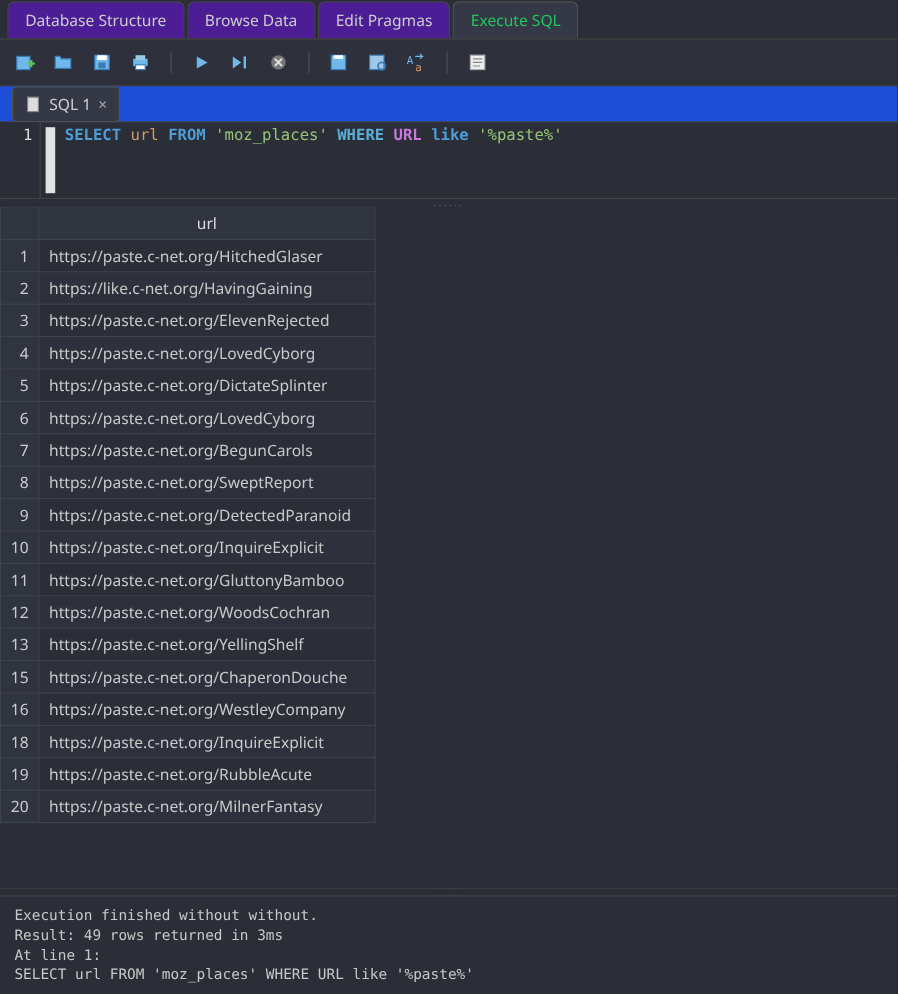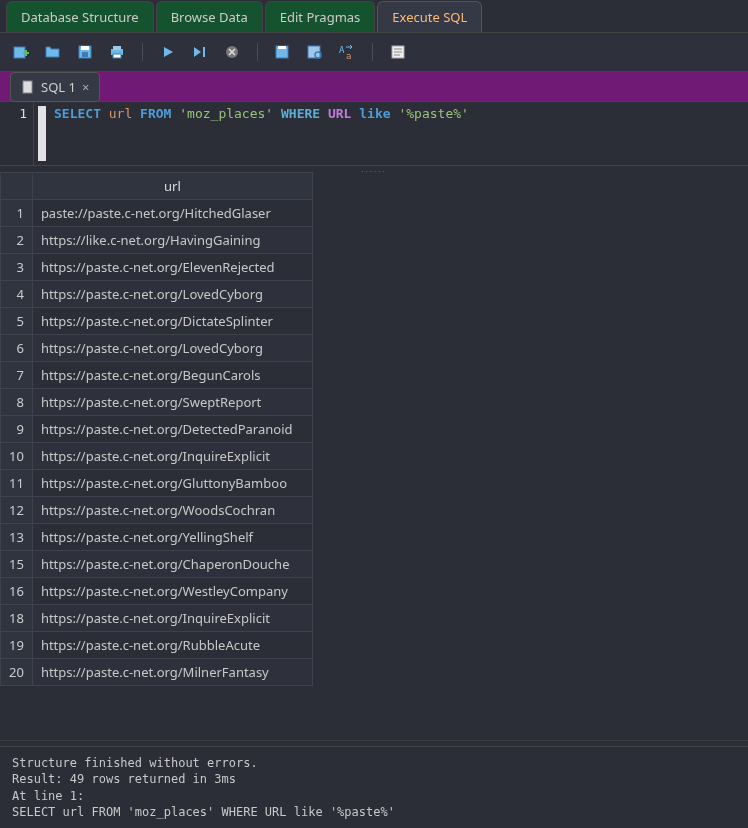--- a/index.html
+++ b/index.html
@@ -17,33 +17,33 @@
   
   .top-tabs {
     display: flex;
     background: #2b2e37;
     height: 32px;
     align-items: flex-end;
     padding-left: 6px;
   }
   .top-tab {
     padding: 6px 14px;
-    background: #14532d;
+    background: #4c1d95;
     border: 1px solid #444;
     border-bottom: none;
     border-radius: 6px 6px 0 0;
     margin-right: 2px;
     color: #ccc;
     cursor: pointer;
     font-size: 13px;
   }
   .top-tab.active {
     background: #353946;
     border-color: #555;
-    color: #fdba74;
+    color: #22c55e;
   }
   
   .toolbar {
     display: flex;
     align-items: center;
     padding: 8px 10px;
     gap: 10px;
     background: #2e313c;
     border-top: 1px solid #444;
     border-bottom: 1px solid #444;
@@ -59,21 +59,21 @@
   }
   .tool-sep {
     width: 1px;
     height: 18px;
     background: #4a4e56;
     margin: 0 4px;
   }
   
   .file-tabs {
     display: flex;
-    background: #701a75;
+    background: #1d4ed8;
     height: 30px;
     align-items: center;
     border-bottom: 1px solid #444;
   }
   .file-tab {
     display: flex;
     align-items: center;
     gap: 6px;
     padding: 5px 10px;
     background: #353946;
@@ -307,21 +307,21 @@
   <table>
     <thead>
       <tr>
         <th class="rownum-head"></th>
         <th class="url-head">url</th>
       </tr>
     </thead>
     <tbody id="results-body">
         <tr>
           <td class="rownum">1</td>
-          <td class="urlcell">paste://paste.c-net.org/HitchedGlaser</td>
+          <td class="urlcell">https://paste.c-net.org/HitchedGlaser</td>
         </tr>
         <tr>
           <td class="rownum">2</td>
           <td class="urlcell">https://like.c-net.org/HavingGaining</td>
         </tr>
         <tr>
           <td class="rownum">3</td>
           <td class="urlcell">https://paste.c-net.org/ElevenRejected</td>
         </tr>
         <tr>
@@ -383,16 +383,16 @@
         <tr>
           <td class="rownum">20</td>
           <td class="urlcell">https://paste.c-net.org/MilnerFantasy</td>
         </tr>
       </tbody>
   </table>
 </div>
 
 <div class="splitter2">······</div>
 
-<div class="status"><span>Structure finished without errors.</span>
+<div class="status"><span>Execution finished without without.</span>
 <span>Result: 49 rows returned in 3ms</span>
 <span>At line 1:</span>
 <span>SELECT url FROM 'moz_places' WHERE URL like '%paste%'</span></div>
 
 </body></html>

